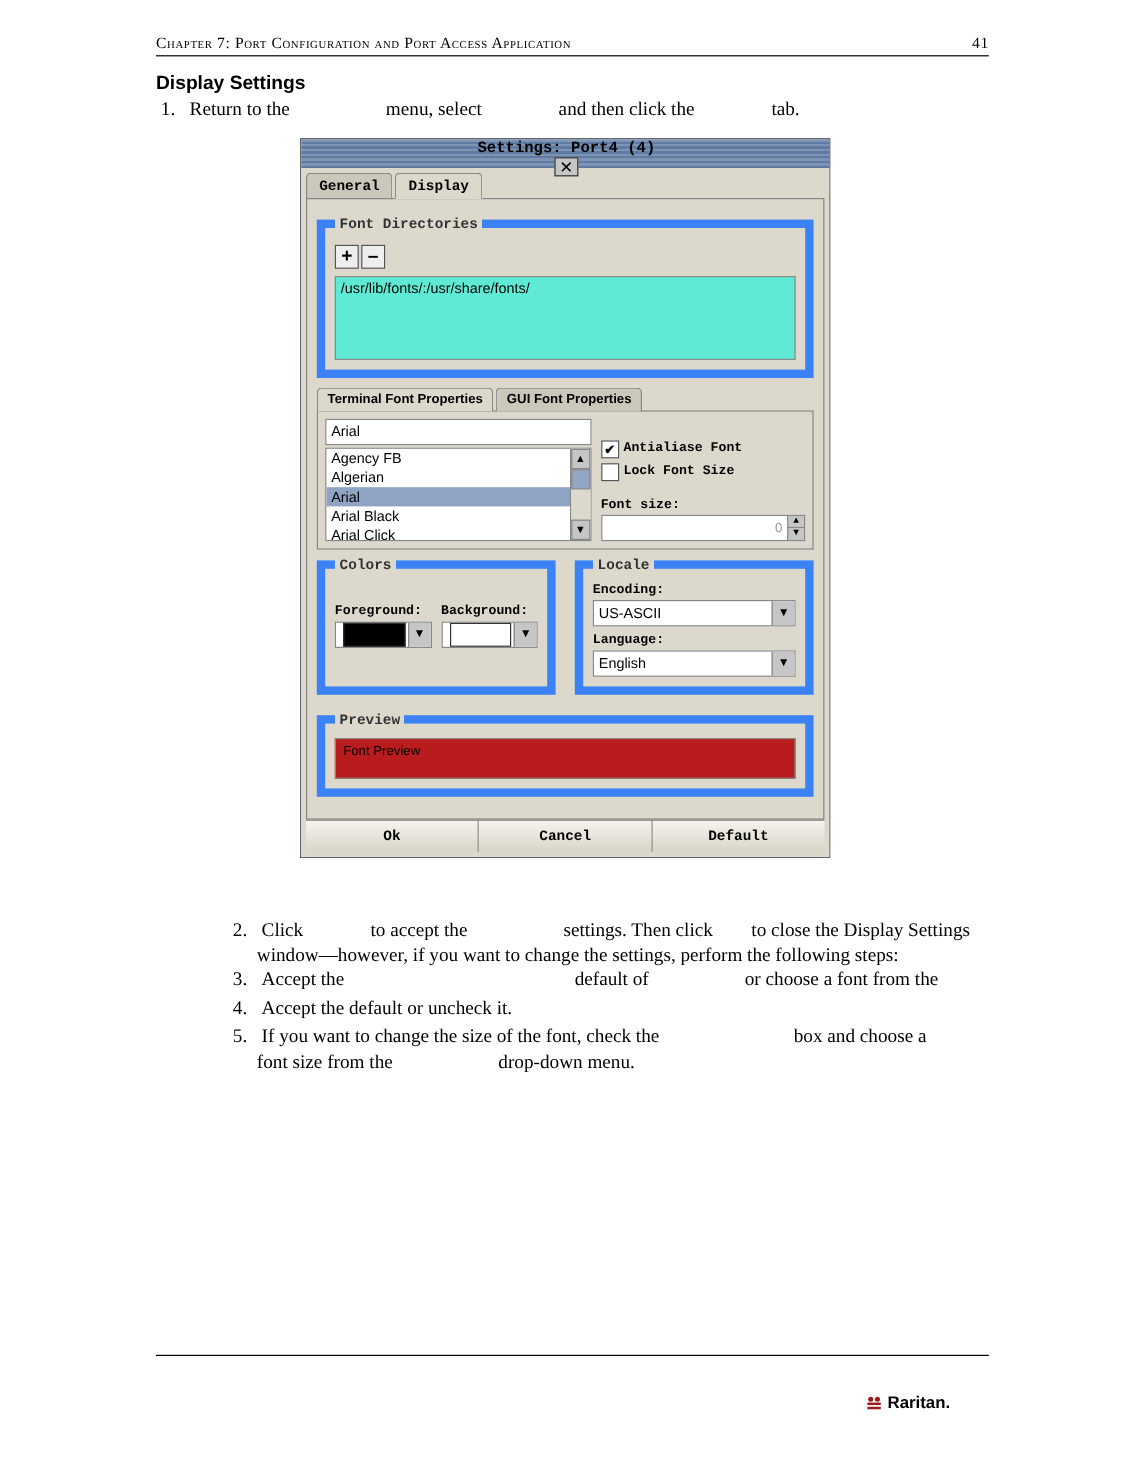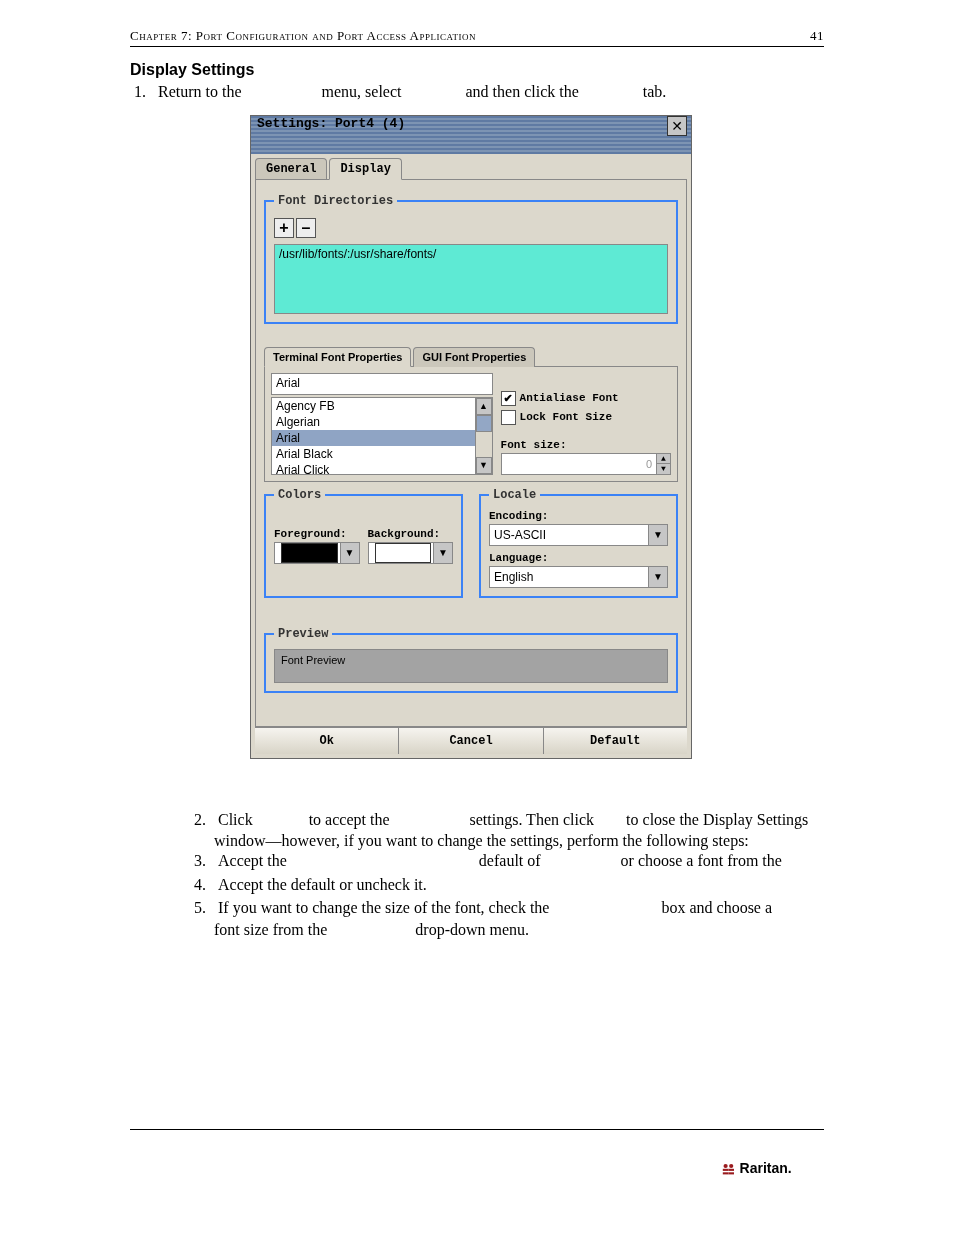--- a/index.html
+++ b/index.html
@@ -59,23 +59,24 @@
   
   .dialog-wrap {
     width: 440px;
     margin: 12px auto 28px 120px;
     border: 1px solid #666;
   }
   .dialog-titlebar {
     background: repeating-linear-gradient(0deg, #5f7aa3 0 2px, #7d94b3 2px 4px);
     height: 24px;
     display: flex;
-    align-items: flex-start;
+    align-items: center;
     justify-content: space-between;
-    padding: 0 4px 14px 6px;
+    padding: 0 4px 0 6px;
+    flex-direction: column;
   }
   .dialog-title {
     font-family: "Courier New", monospace;
     font-size: 13px;
     font-weight: bold;
     color: #000;
   }
   .close-box {
     width: 18px;
     height: 18px;
@@ -113,22 +114,22 @@
     border-bottom: 1px solid #dcd8cc;
     position: relative;
     z-index: 2;
   }
   .tab-panel {
     border: 1px solid #888;
     padding: 8px 8px 10px 8px;
     position: relative;
   }
   fieldset {
-    border: 2px solid #3b82f6;
-    margin: 6px 0 23px 0;
+    border: 7px solid #3b82f6;
+    margin: 6px 0 8px 0;
     padding: 8px 8px;
     position: relative;
   }
   legend {
     font-family: "Courier New", monospace;
     font-weight: bold;
     font-size: 12px;
     color: #333;
     padding: 0 4px;
   }
@@ -241,21 +242,21 @@
   }
   .dropdown .dd-btn {
     width:18px; height:100%; border-left:1px solid #888;
     background:#c6c6c6; display:flex; align-items:center; justify-content:center;
     font-size:10px;
   }
   .swatch { border:1px solid #333; height:18px; }
   .swatch.black { background:#000; }
   .swatch.white { background:#fff; }
   .preview-box {
-    border:1px solid #888; background:#a3a3a3; height:24px;
+    border:1px solid #888; background:#b91c1c; height:24px;
     font-family:Arial; font-size:11px; padding:4px 6px;
   }
   .btn-bar { display:flex; }
   .dlg-btn {
     flex:1;
     height:26px;
     display:flex; align-items:center; justify-content:center;
     background: linear-gradient(#f6f4ef,#d8d4c7);
     border-right:1px solid #888;
     border-top:1px solid #888;

